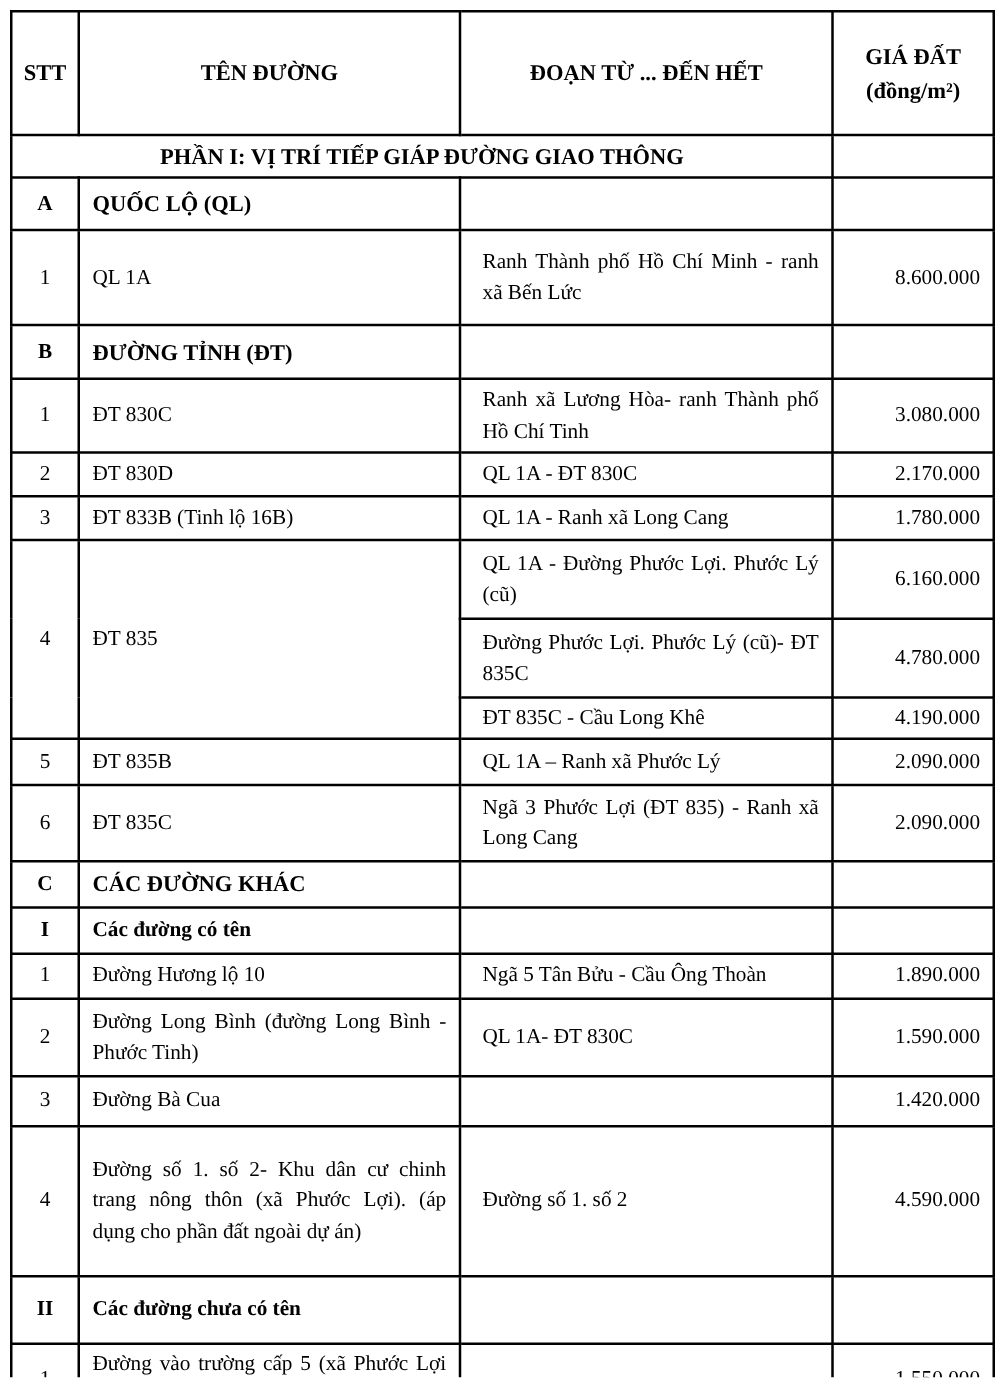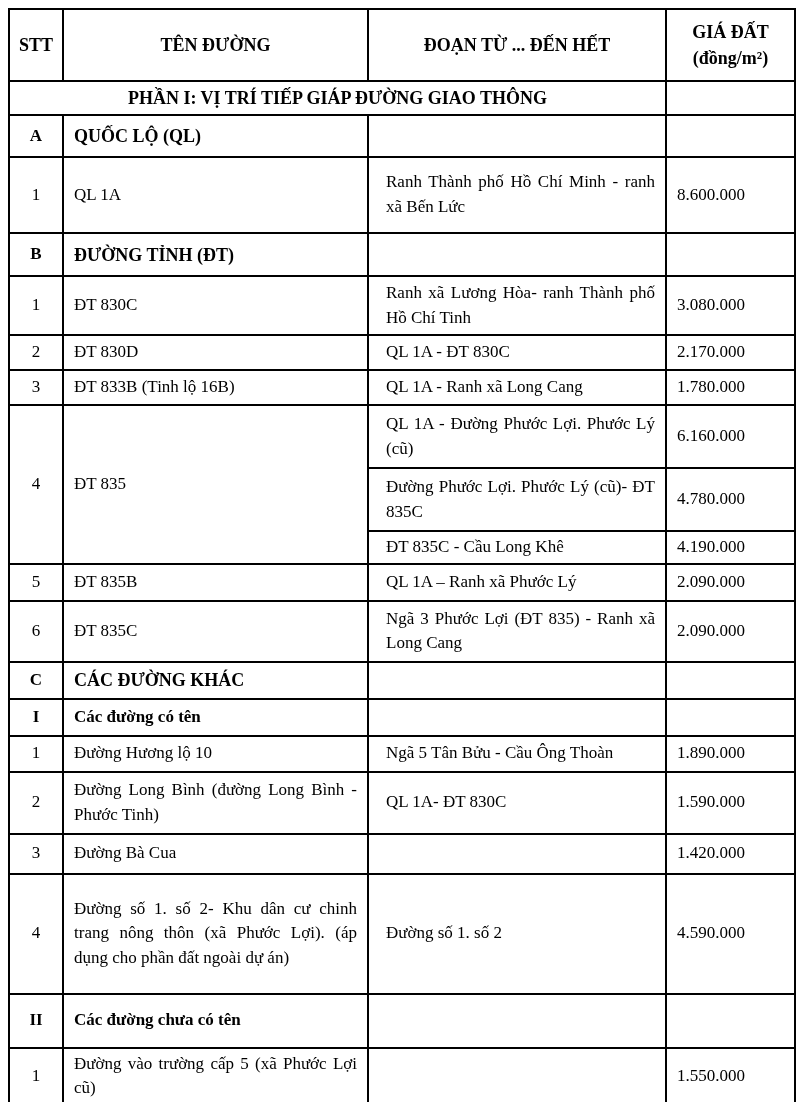--- a/index.html
+++ b/index.html
@@ -25,31 +25,31 @@
   .price-table th,
   .price-table td {
     border: 2px solid #000000;
     padding: 3px 10px;
     font-size: 17px;
     line-height: 1.45;
     vertical-align: middle;
     overflow: hidden;
     box-sizing: border-box;
   }
-  .price-table thead tr { height: 72px; }
+  .price-table thead tr { height: 99px; }
   .price-table th {
     font-weight: bold;
     font-size: 18px;
     text-align: center;
     padding: 3px 4px;
   }
   td.stt   { text-align: center; }
   td.name  { text-align: justify; }
   td.seg   { text-align: justify; padding-left: 17px; }
-  td.price { text-align: left; }
+  td.price { text-align: right; }
   tr.part-row td {
     font-weight: bold;
     font-size: 18px;
     text-align: center;
   }
   tr.section-row td.stt,
   tr.section-row td.name {
     font-weight: bold;
   }
   tr.section-row.caps td.name { font-size: 18px; }

